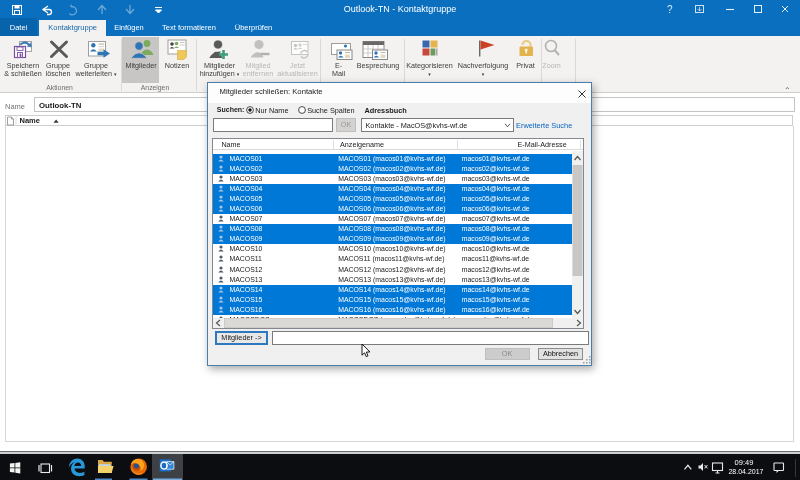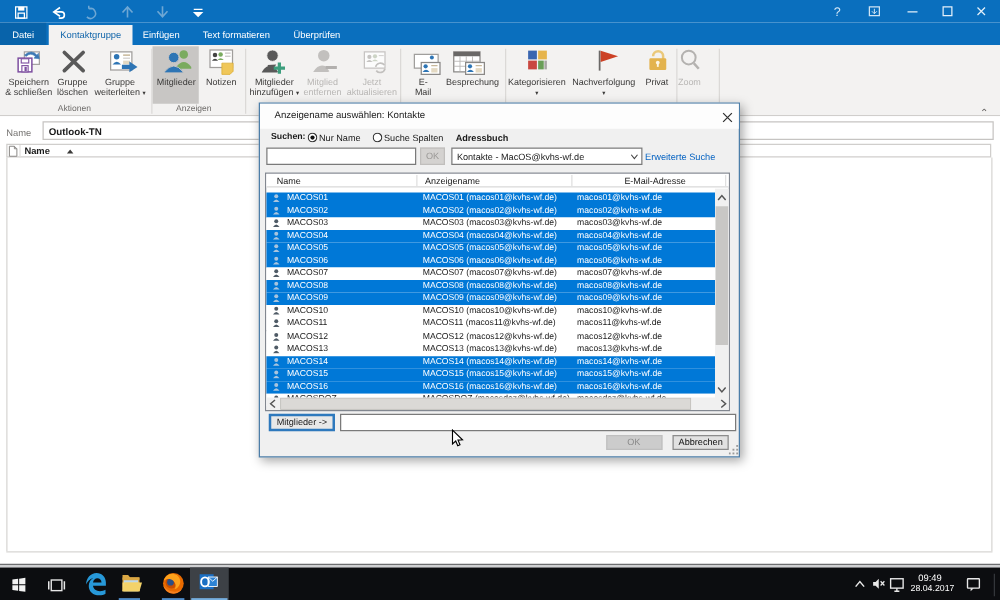--- a/index.html
+++ b/index.html
@@ -50,20 +50,21 @@
 
     <path d="M155 7.5 h7 M155.5 10 l3 3 3 -3 z" stroke="#fff" stroke-width="1" fill="#fff"></path>
 
     <text x="667" y="13" fill="#d6e9f8" font-size="10" font-family="Liberation Sans">?</text>
     <rect x="695.5" y="5.5" width="8" height="7" stroke="#cfe4f4" fill="none"></rect>
     <path d="M697.5 9 l2 2 2-2 m-2 2 v-4" stroke="#cfe4f4" stroke-width="0.8" fill="none"></path>
     <path d="M726 9.5 h8" stroke="#e3f0fa" stroke-width="1.1"></path>
     <rect x="754.5" y="5.5" width="7" height="7" stroke="#e3f0fa" fill="none"></rect>
     <path d="M782 6 l6 6 m0 -6 l-6 6" stroke="#e3f0fa" stroke-width="1"></path>
   </svg>
+  <div class="abs" style="left:300px;top:0;width:200px;height:18px;line-height:18px;text-align:center;color:#fff;font-size:9px;">Outlook-TN - Kontaktgruppe</div>
 </div>
 <div class="abs" id="tabrow">
   <div class="tab" style="left:0px;width:37px;background:rgba(0,0,0,0.10);">Datei</div>
   <div id="tab-active">Kontaktgruppe</div>
   <div class="tab" style="left:109px;width:40px;">Einfügen</div>
   <div class="tab" style="left:159px;width:60px;text-align:center;">Text formatieren</div>
   <div class="tab" style="left:228px;width:51px;">Überprüfen</div>
 </div>
 <div class="abs" id="ribbon">
 
@@ -197,21 +198,21 @@
     <path d="M7.5 2 v2 h2" fill="none" stroke="#8a8886" stroke-width="0.8"></path>
     <line x1="12" y1="1" x2="12" y2="11" stroke="#e1dfdd"></line>
     <path d="M49.5 7.8 l2.6 -3.3 2.6 3.3 z" fill="#3b3a39"></path>
   </svg>
   <div class="abs" style="left:19.5px;top:23px;font-size:7.5px;font-weight:bold;color:#1a1a1a;">Name</div>
 
   <div class="abs" style="left:784px;top:-7px;font-size:8px;color:#605e5c;">⌃</div>
 </div>
 <div class="abs" id="dialog">
   <div class="abs" style="left:0;top:0;width:383px;height:20px;background:#fdfdfd;"></div>
-  <div class="abs" style="left:11.6px;top:4px;font-size:7.7px;color:#1a1a1a;">Anzeigename auswählen: Kontakte</div>
+  <div class="abs" style="left:11.6px;top:4px;font-size:7.7px;color:#1a1a1a;">Mitglieder schließen: Kontakte</div>
   <svg class="abs" style="left:369px;top:5.5px;" width="10" height="10" viewBox="0 0 10 10">
     <path d="M1.5 1.5 l7 7 m0 -7 l-7 7" stroke="#333" stroke-width="1"></path>
   </svg>
   <div class="abs" style="left:8.8px;top:23px;font-size:7px;font-weight:bold;color:#1a1a1a;">Suchen:</div>
   <svg class="abs" style="left:37.8px;top:22.5px;" width="8" height="8" viewBox="0 0 8 8">
     <circle cx="4" cy="4" r="3.4" fill="#fff" stroke="#333" stroke-width="0.9"></circle>
     <circle cx="4" cy="4" r="1.7" fill="#111"></circle>
   </svg>
   <div class="abs" style="left:47.2px;top:23px;font-size:7.3px;color:#1a1a1a;">Nur Name</div>
   <svg class="abs" style="left:89.5px;top:22.5px;" width="8" height="8" viewBox="0 0 8 8">
@@ -225,21 +226,21 @@
   <div class="abs" style="left:157.5px;top:38px;font-size:7.3px;color:#1a1a1a;">Kontakte - MacOS@kvhs-wf.de</div>
   <svg class="abs" style="left:296px;top:40px;" width="7" height="5" viewBox="0 0 7 5">
     <path d="M1 0.8 l2.5 3 2.5 -3" stroke="#444" stroke-width="0.9" fill="none"></path>
   </svg>
   <div class="abs" style="left:308px;top:37.5px;font-size:7.4px;color:#0663c2;">Erweiterte Suche</div>
 
   <div class="abs" id="listbox" style="left:3.5px;top:55px;width:372.5px;height:191px;border:1px solid #828790;background:#fff;overflow:hidden;">
     <div class="abs" style="left:0;top:0;width:370.5px;height:10.5px;background:#fff;border-bottom:1px solid #d9d9d9;"></div>
     <div class="abs" style="left:8.9px;top:1px;font-size:7.2px;color:#1a1a1a;">Name</div>
     <div class="abs" style="left:127.5px;top:1px;font-size:7.2px;color:#1a1a1a;">Anzeigename</div>
-    <div class="abs" style="left:251px;top:1px;font-size:7.2px;color:#1a1a1a;padding-left:36px;">E-Mail-Adresse</div>
+    <div class="abs" style="left:269px;top:1px;font-size:7.2px;color:#1a1a1a;padding-left:36px;">E-Mail-Adresse</div>
     <div class="abs" style="left:120.5px;top:1px;width:1px;height:9px;background:#e0e0e0;"></div>
     <div class="abs" style="left:244.8px;top:1px;width:1px;height:9px;background:#e0e0e0;"></div>
     <div class="abs" style="left:367.5px;top:1px;width:1px;height:9px;background:#e0e0e0;"></div>
     <div id="rows">
     <div class="row sel" style="top:15px;">
           <svg class="ricon" width="6" height="7" viewBox="0 0 6 7">
             <circle cx="3" cy="2" r="1.6" fill="#a8c4de"></circle>
             <path d="M0.4 6.6 q2.6 -4 5.2 0 z" fill="#a8c4de"></path>
           </svg>
           <span class="c1">MACOS01</span>

